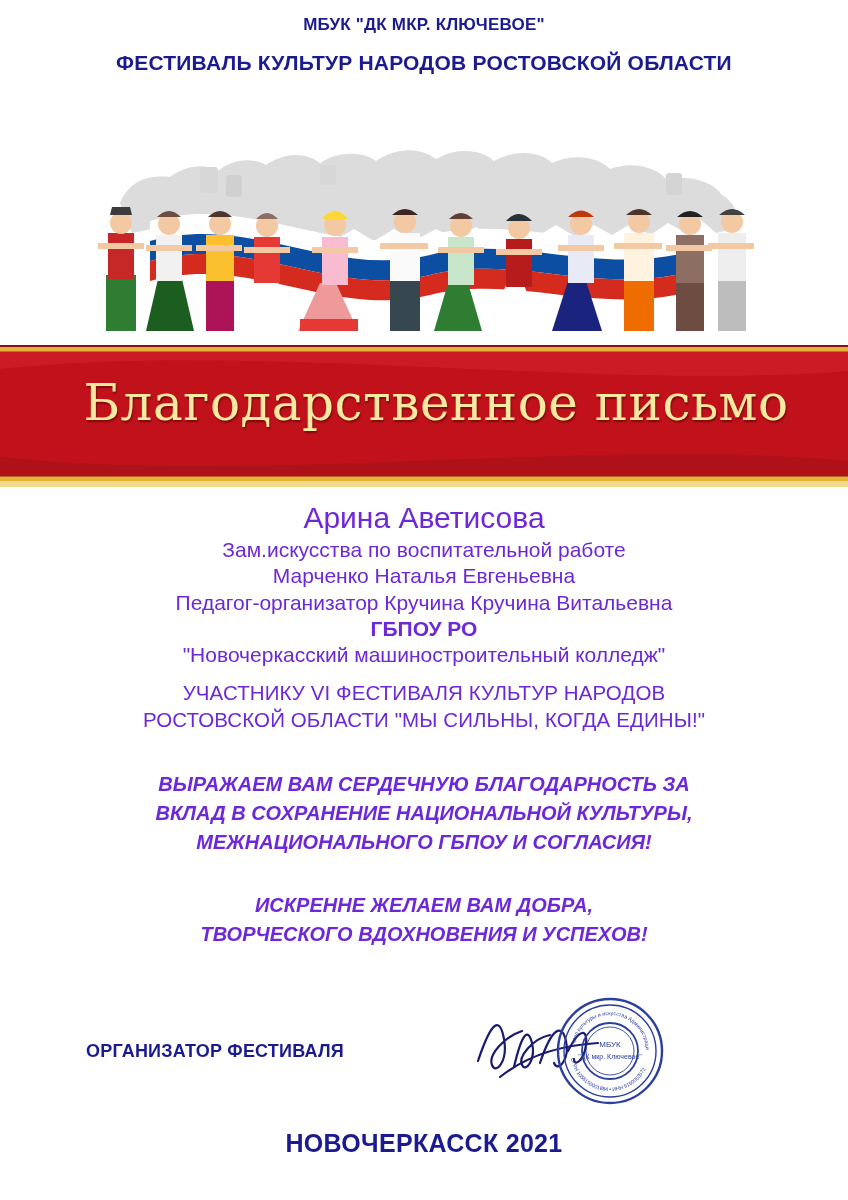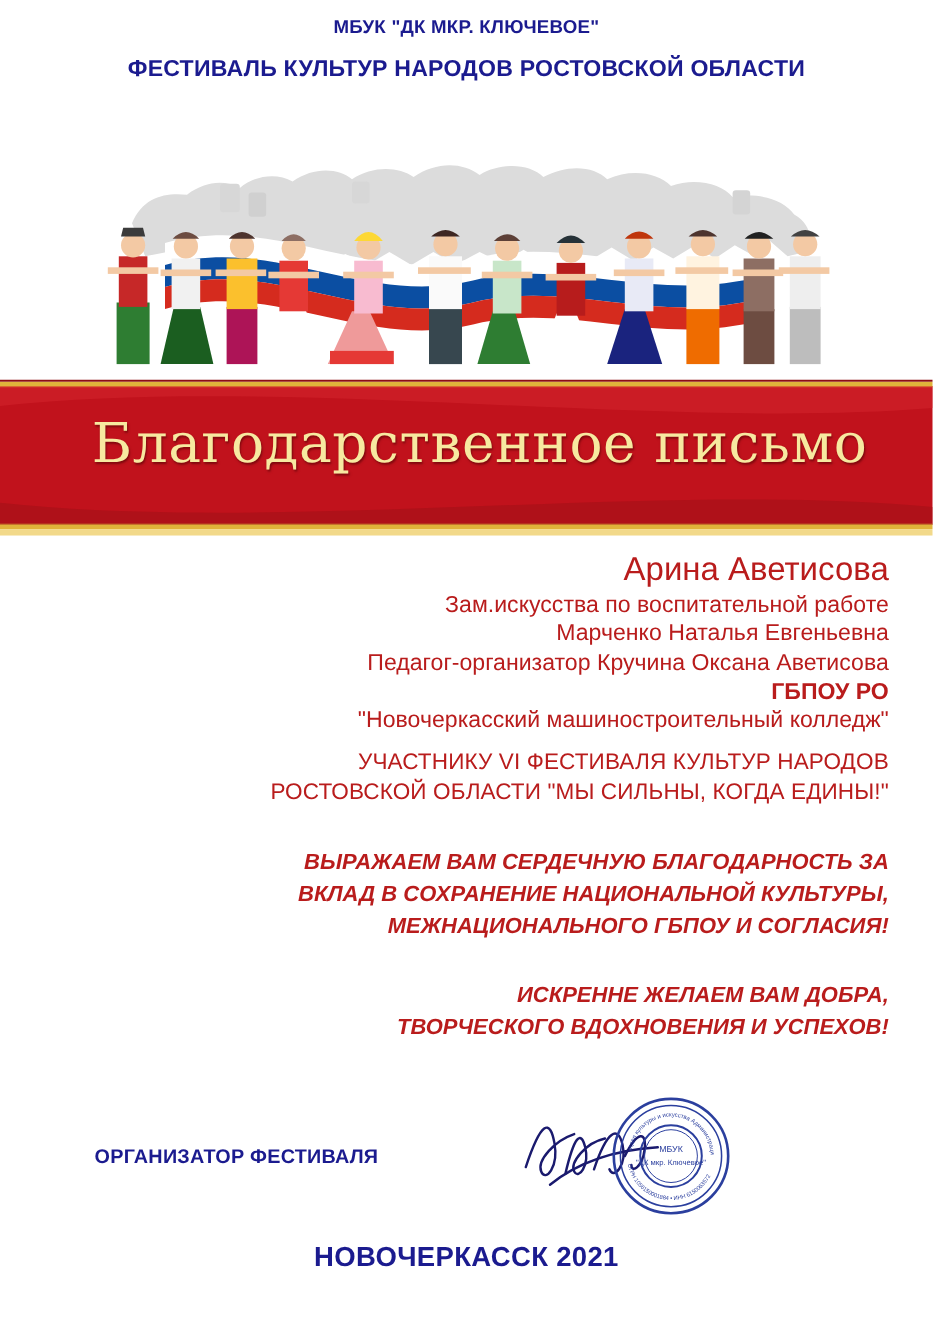--- a/index.html
+++ b/index.html
@@ -60,22 +60,22 @@
     font-family: "DejaVu Serif", "Liberation Serif", serif;
     font-size: 50px;
     color: #f7e9a0;
     letter-spacing: 0.5px;
     text-shadow: 1px 2px 2px rgba(70,0,0,0.55);
   }
 
   
   .body-wrap {
     padding: 14px 40px 0 40px;
-    text-align: right;
-    color: #b91c1c;
+    text-align: center;
+    color: #6d28d9;
   }
   .recipient {
     font-size: 30px;
     margin-bottom: 2px;
     line-height: 1.15;
   }
   .sub-line {
     font-size: 21px;
     line-height: 1.25;
   }
@@ -281,21 +281,21 @@
     <path d="M0 6 L848 6 L848 26 C600 46 260 -4 0 24 Z" fill="#d4252d" opacity="0.55"></path>
     <path d="M0 112 C260 140 600 92 848 116 L848 132 L0 132 Z" fill="#9e0f16" opacity="0.5"></path>
   </svg>
   <div class="banner-title">Благодарственное письмо</div>
 </div>
 
 <div class="body-wrap">
   <div class="recipient">Арина Аветисова</div>
   <div class="sub-line">Зам.искусства по воспитательной работе</div>
   <div class="sub-line">Марченко Наталья Евгеньевна</div>
-  <div class="sub-line">Педагог-организатор Кручина Оксана Аветисова</div>
+  <div class="sub-line">Педагог-организатор Кручина Кручина Витальевна</div>
   <div class="sub-line bold">ГБПОУ РО</div>
   <div class="sub-line">"Новочеркасский машиностроительный колледж"</div>
 
   <div class="participant">
     <div>УЧАСТНИКУ  VI ФЕСТИВАЛЯ КУЛЬТУР НАРОДОВ</div>
     <div>РОСТОВСКОЙ ОБЛАСТИ "МЫ СИЛЬНЫ, КОГДА ЕДИНЫ!"</div>
   </div>
 
   <div class="thanks">
     <div>ВЫРАЖАЕМ ВАМ СЕРДЕЧНУЮ БЛАГОДАРНОСТЬ ЗА</div>

